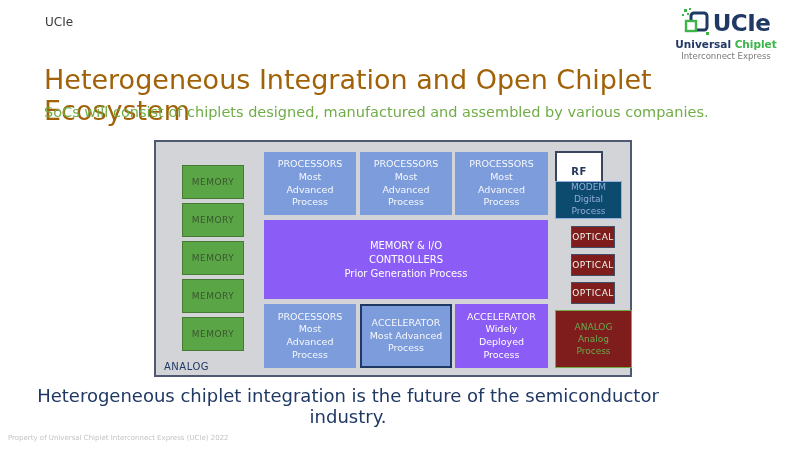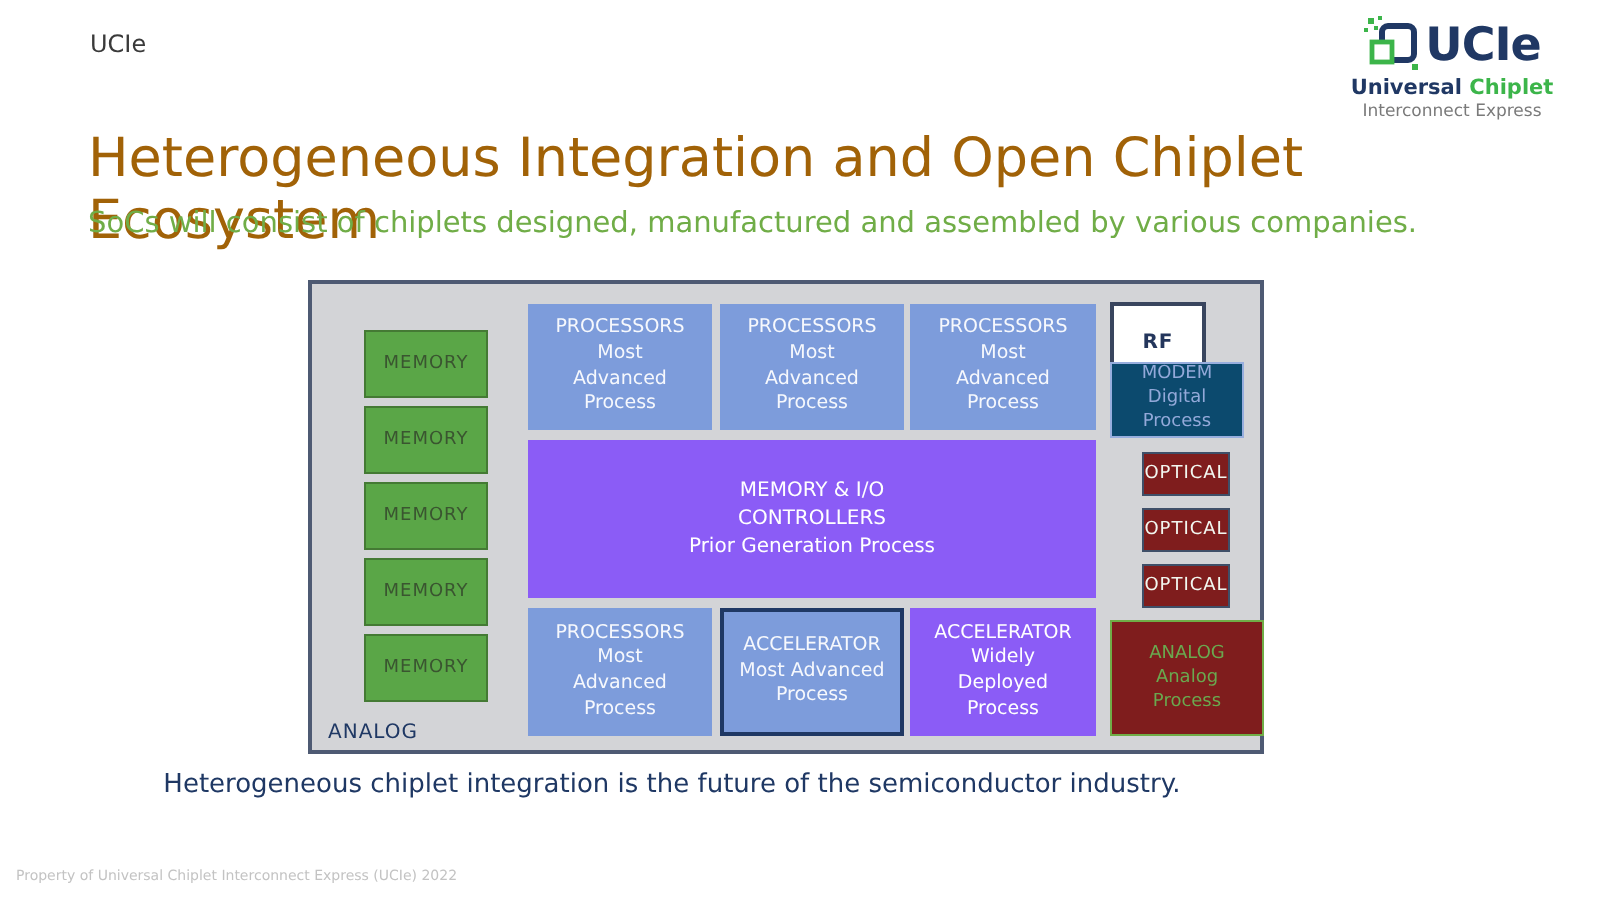--- a/index.html
+++ b/index.html
@@ -78,21 +78,21 @@
     background:#7f1d1d;border:1.5px solid #70ad47;
     color:#6aa84f;font-size:9px;line-height:1.35;
   }
   .package-label{
     position:absolute;left:8px;bottom:3px;
     font-size:10px;color:#1f3864;letter-spacing:0.5px;
   }
   
   .statement{
     position:absolute;left:0;top:385px;width:672px;
-    text-align:center;font-size:13px;color:#1f3864;
+    text-align:center;font-size:18px;color:#1f3864;padding-left:12px;
   }
   .footer{
     position:absolute;left:8px;top:434px;
     font-size:7px;color:#c3c3c3;
   }
 </style>
 </head>
 <body>
 
 <div class="corner-label">UCIe</div>

